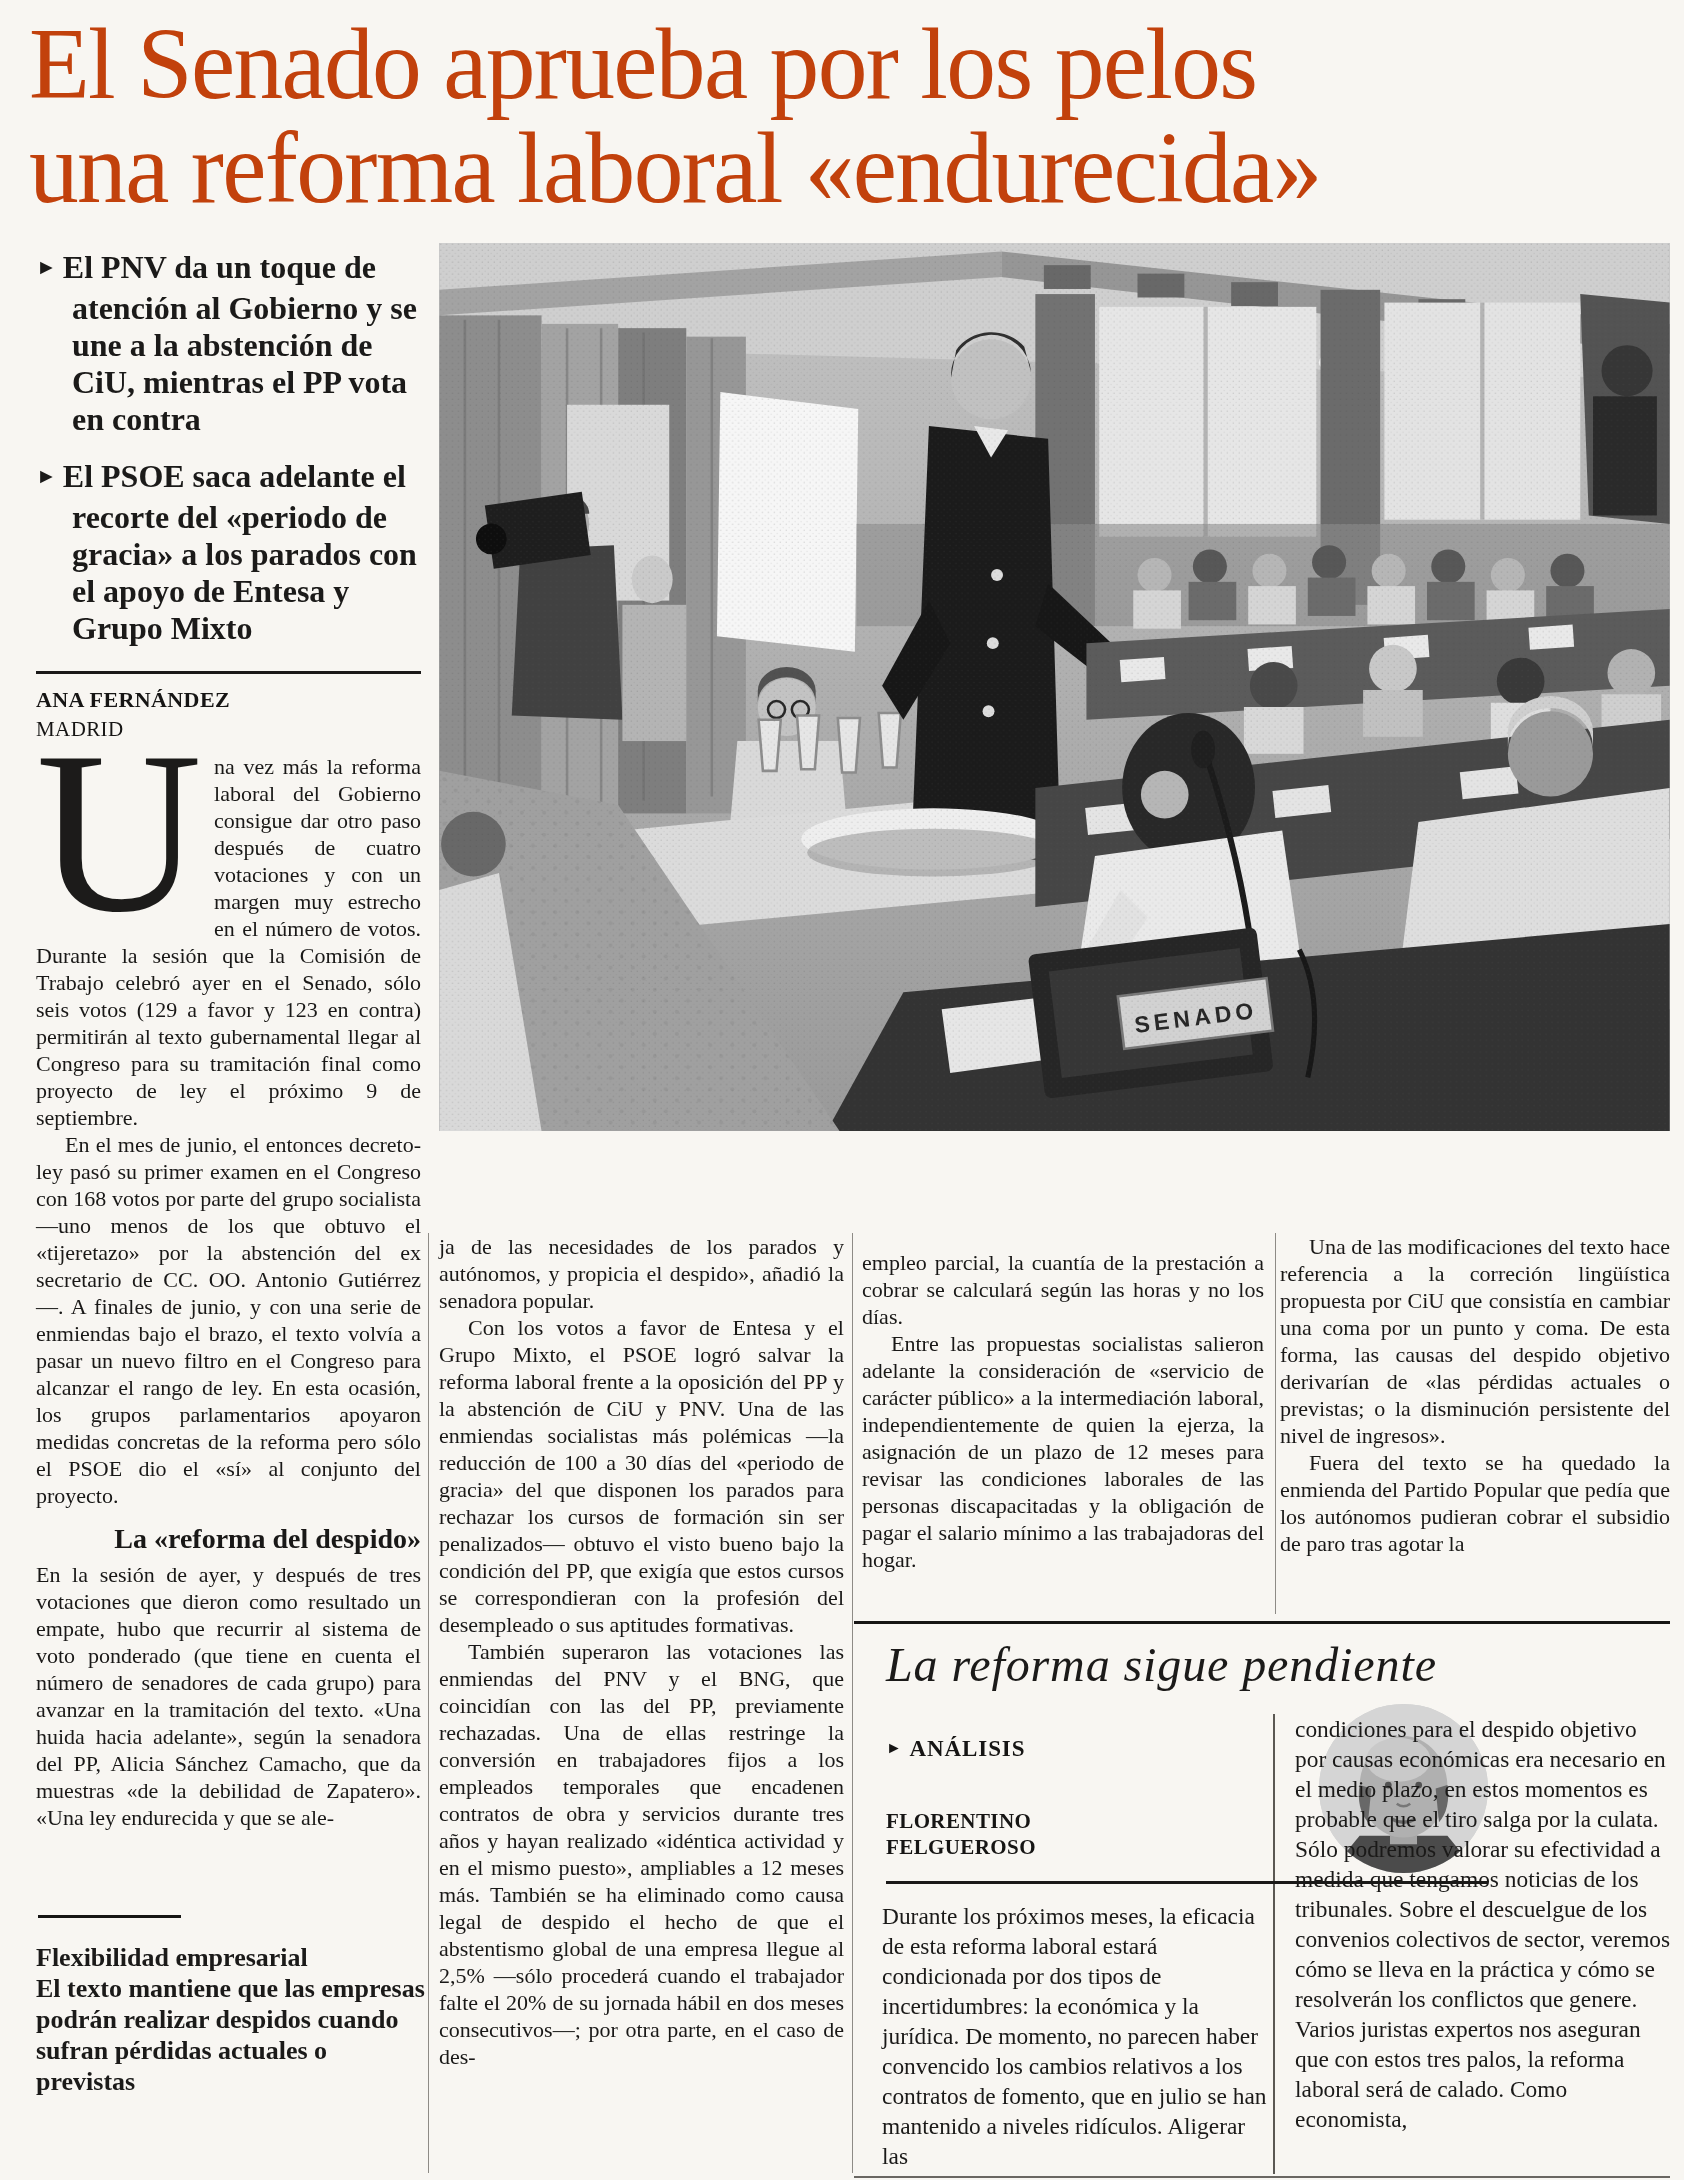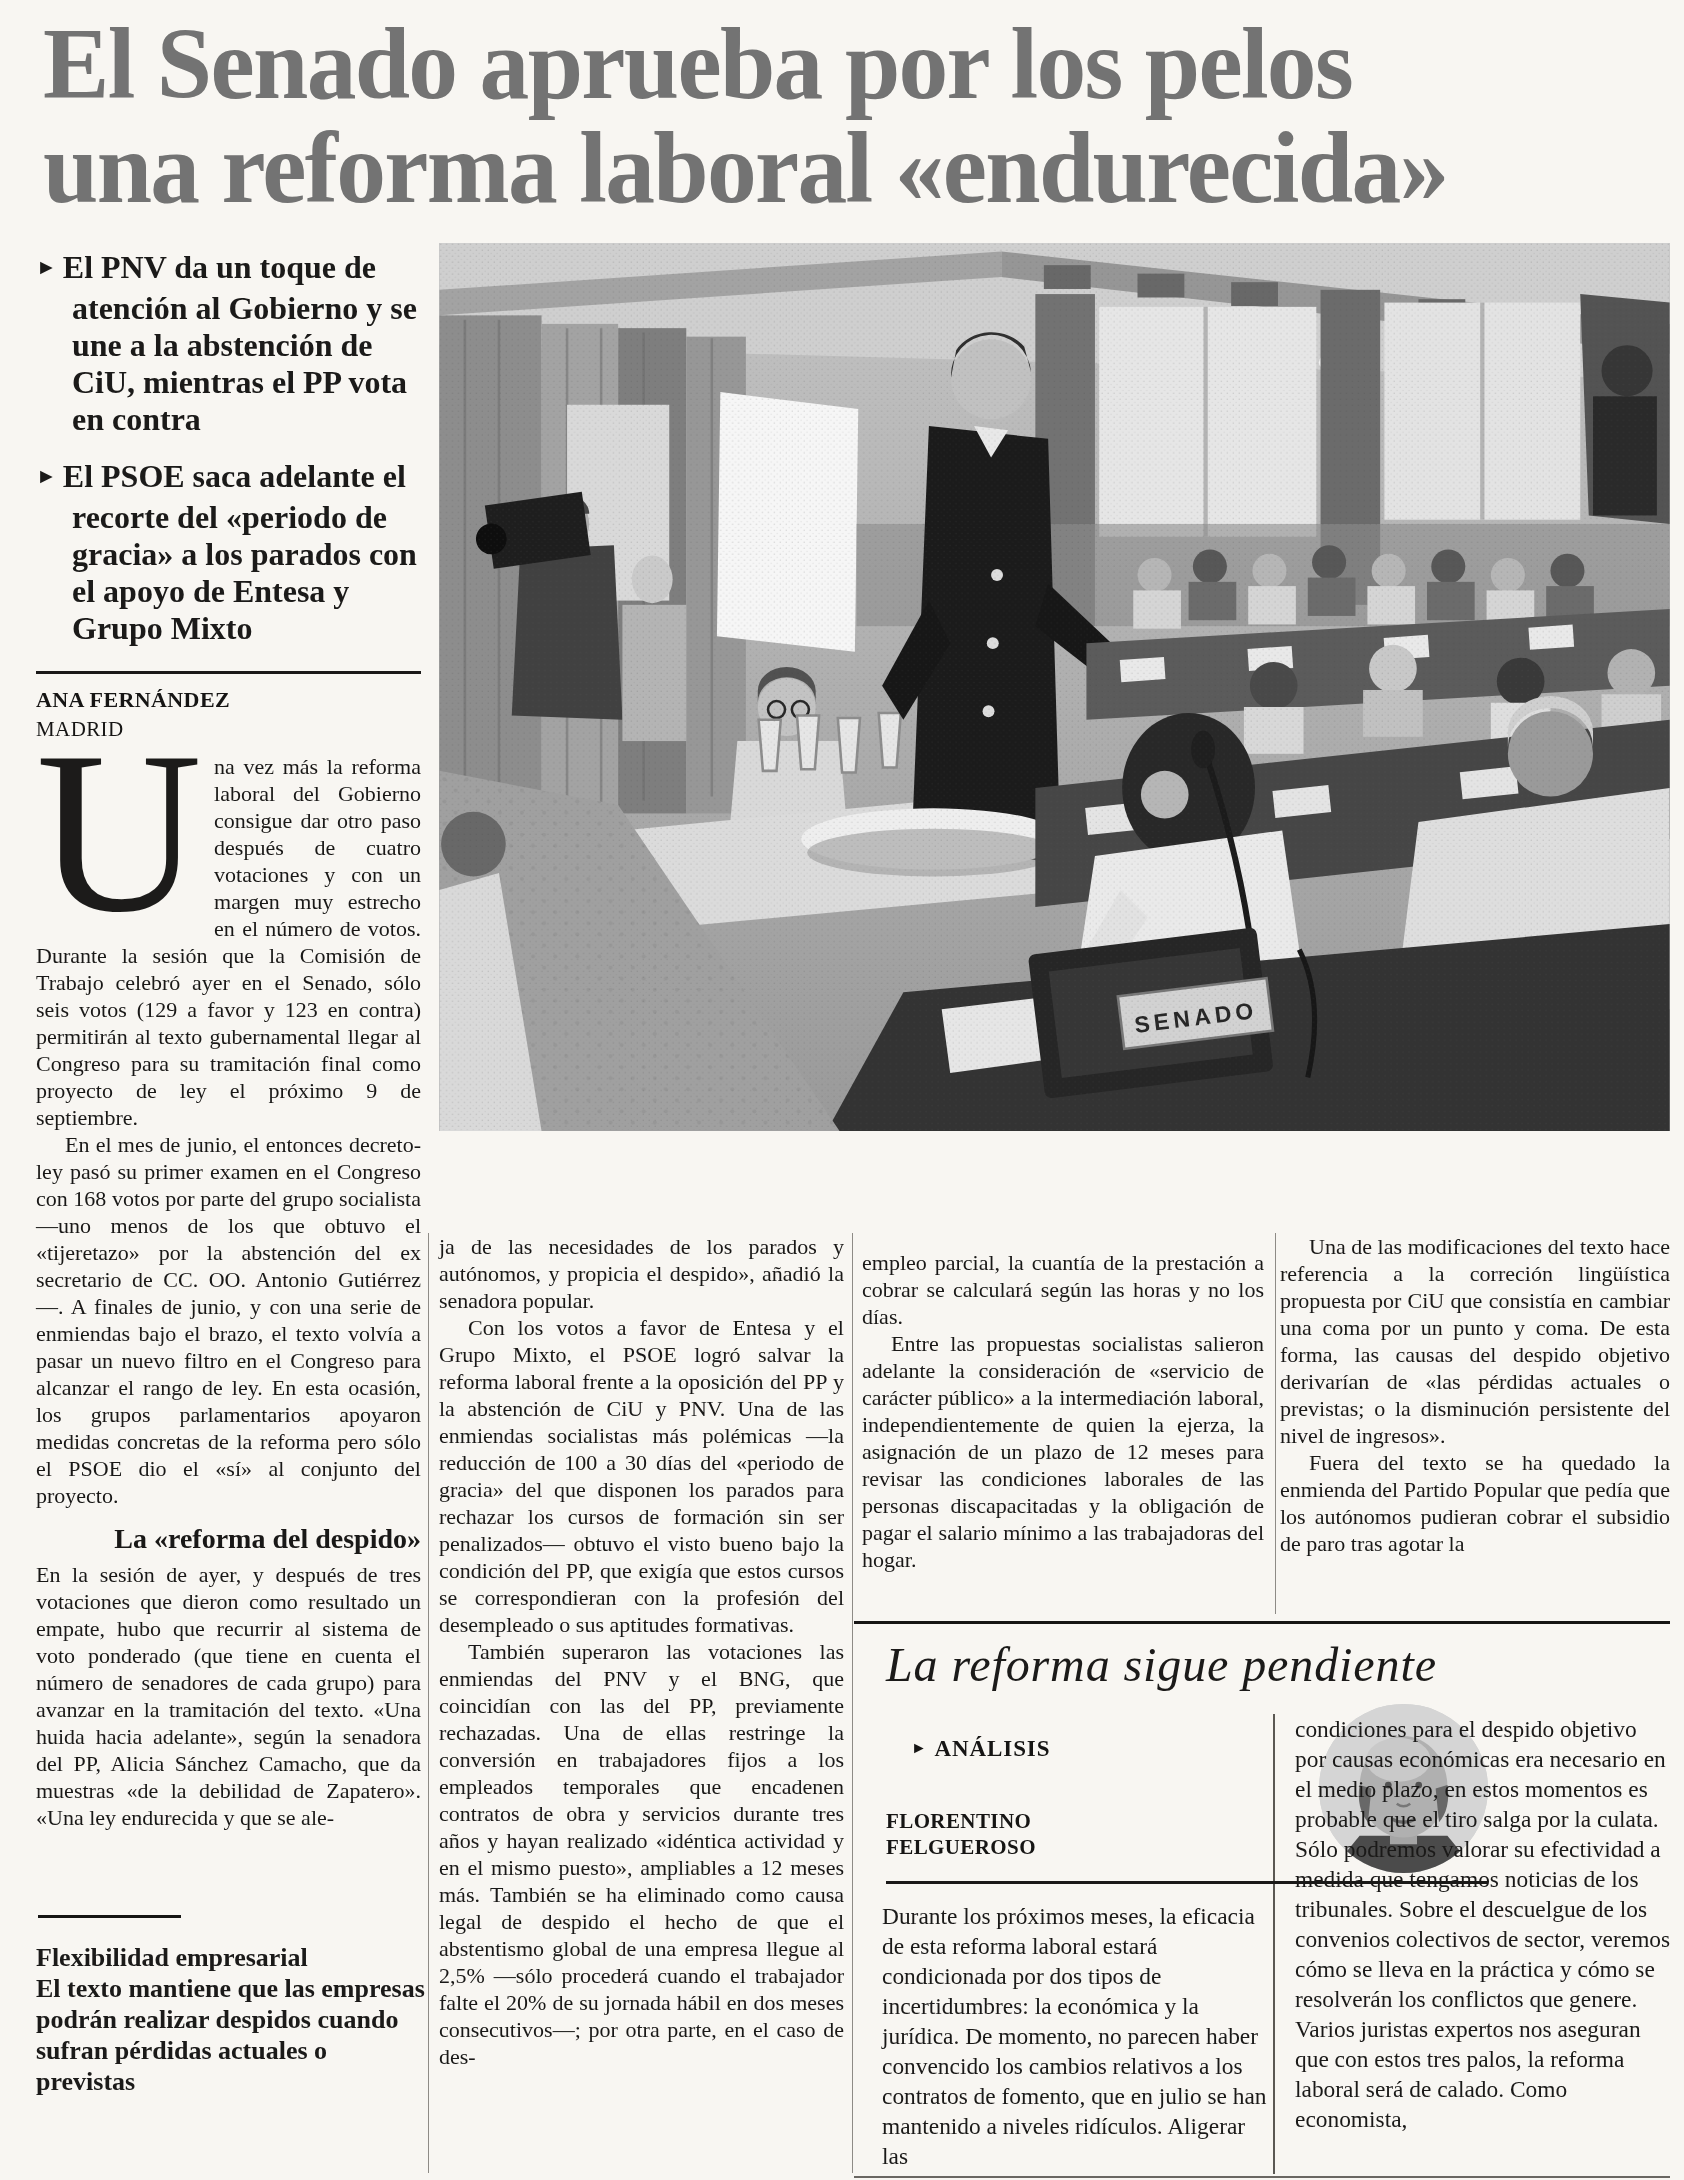--- a/index.html
+++ b/index.html
@@ -1,19 +1,19 @@
 <!DOCTYPE html>
 <html style="font-size:13.6px"><head>
 <meta charset="utf-8">
 <style>
   html,body{margin:0;padding:0;background:#e9e7e2;}
   .page{position:relative;width:1684px;height:2181px;background:#f8f6f2;
         font-family:"Liberation Serif","DejaVu Serif",serif;color:#161514;overflow:hidden;}
   
-  .headline{position:absolute;left:43px;top:12px;font-weight:bold;color:#737373;
+  .headline{position:absolute;left:29px;top:12px;font-weight:normal;color:#c2410c;
             font-size:101px;line-height:104px;letter-spacing:-1.7px;}
   .headline .hl{white-space:nowrap;transform:scaleX(.985);transform-origin:left top;}
   
   .standfirst{position:absolute;left:36px;top:249px;width:397px;font-weight:bold;
               font-size:32px;line-height:37px;color:#1b1a19;}
   .sf-item{padding-left:36px;text-indent:-36px;margin-bottom:20.4px;}
   .sf-marker{font-size:21px;padding-right:6px;position:relative;top:-4.3px;}
   
   .byline-rule{position:absolute;left:36px;top:671px;width:385px;height:2.6px;background:#1a1918;}
   .byline-author{position:absolute;left:36px;top:687px;font-size:22px;font-weight:bold;letter-spacing:0.4px;}
@@ -43,21 +43,21 @@
   .vrule{position:absolute;width:0.9px;background:#8e8b86;}
   .vr1{left:428px;top:1233px;height:940px;}
   .vr2{left:852px;top:1233px;height:940px;}
   .vr3{left:1275px;top:1233px;height:381px;}
   
   .box-top{position:absolute;left:854px;top:1621px;width:816px;height:3.4px;background:#161514;}
   .box-bottom{position:absolute;left:854px;top:2176px;width:816px;height:1.7px;background:#6a6762;}
   .box-divider{position:absolute;left:1273px;top:1714px;width:1.7px;height:460px;background:#5b5853;}
   .box-title{position:absolute;left:886px;top:1637px;font-style:italic;font-size:48px;
              letter-spacing:0.9px;white-space:nowrap;color:#1b1a19;}
-  .box-kicker{position:absolute;left:911px;top:1736px;font-weight:bold;font-size:23px;letter-spacing:0.9px;}
+  .box-kicker{position:absolute;left:886px;top:1736px;font-weight:bold;font-size:23px;letter-spacing:0.9px;}
   .box-kicker .k-marker{font-size:16px;position:relative;top:-3.4px;padding-right:6.8px;}
   .box-author{position:absolute;left:886px;top:1808px;font-weight:bold;font-size:21px;line-height:26.4px;letter-spacing:0.4px;}
   .portrait{position:absolute;left:1319px;top:1704px;width:169px;height:169px;border-radius:50%;
             overflow:hidden;filter:grayscale(1);background:#d8d5d1;}
   .box-hrule{position:absolute;left:886px;top:1881px;width:601px;height:2.6px;background:#1a1918;}
   .boxcol{position:absolute;font-size:23.4px;line-height:30px;text-align:left;color:#1a1918;}
   .boxcol p{margin:0;}
   .bxl{left:882px;top:1901px;width:385px;}
   .bxr{left:1295px;top:1714px;width:376px;}
 </style>

